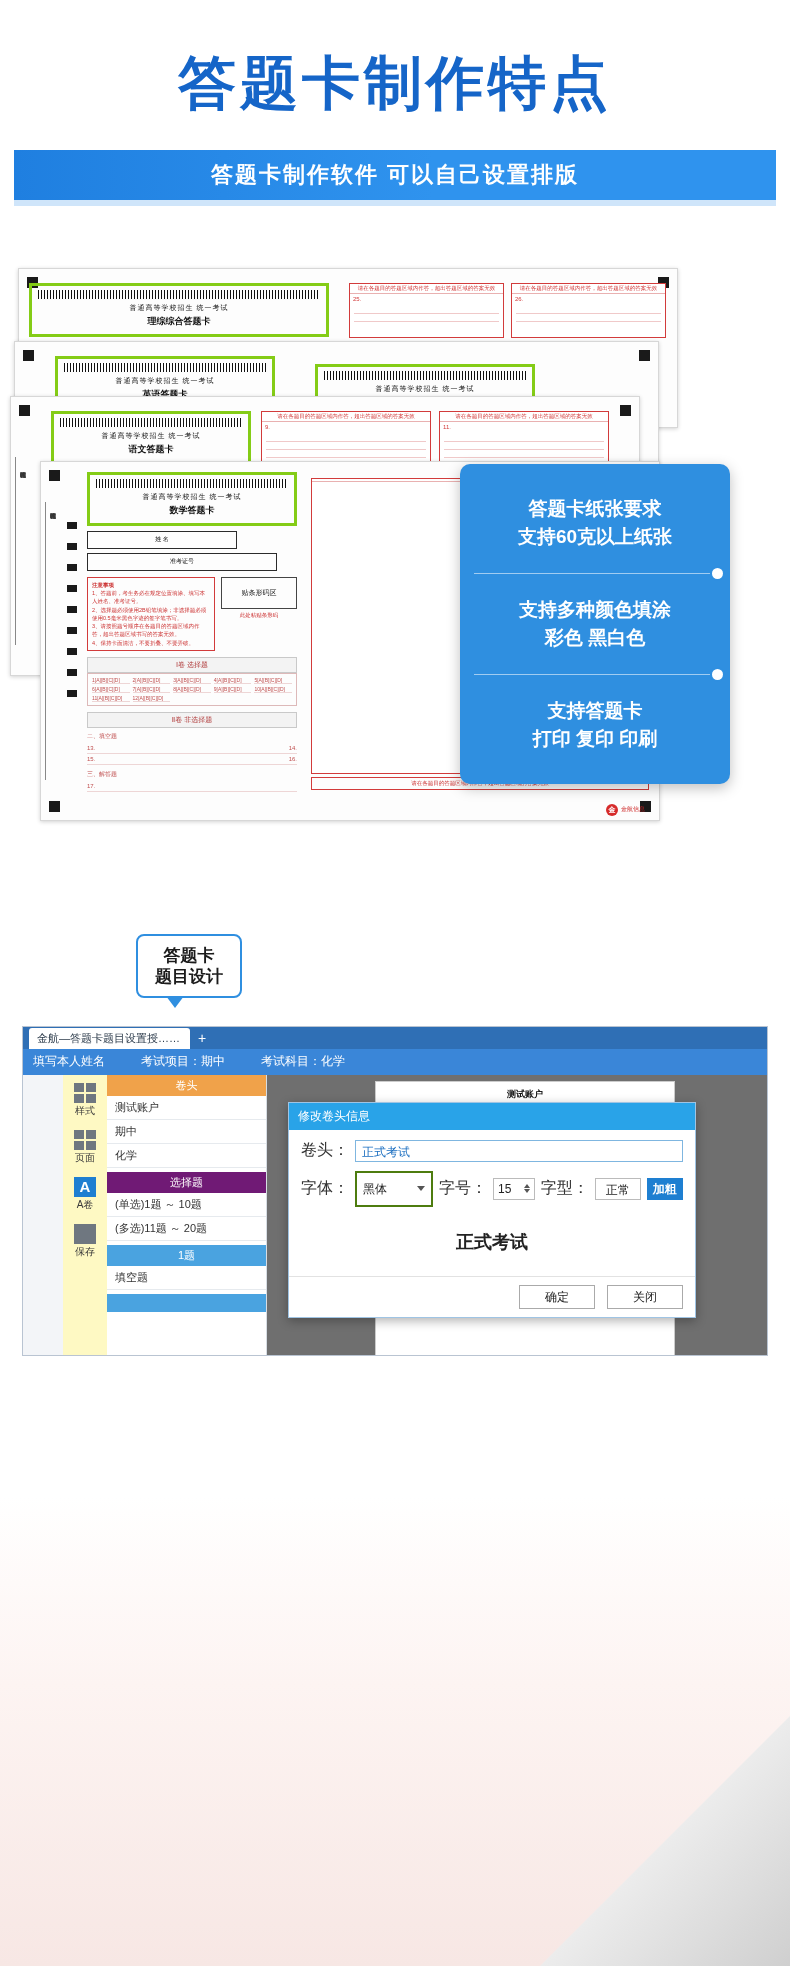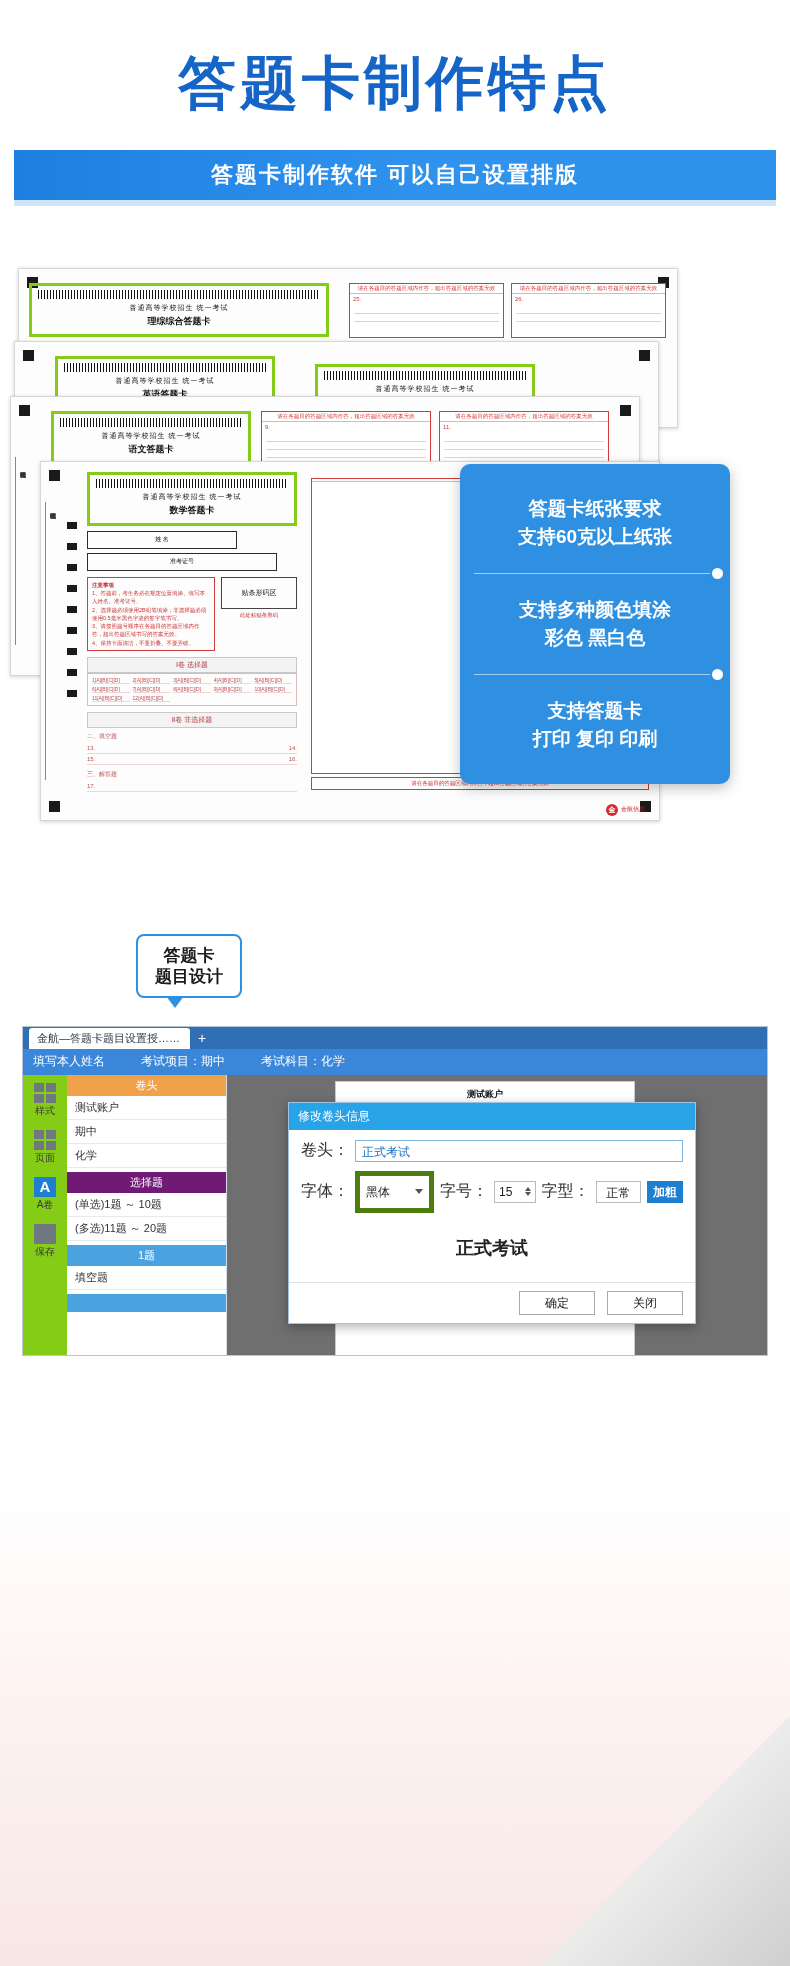--- a/index.html
+++ b/index.html
@@ -275,23 +275,23 @@
     display: flex; align-items: center;
     gap: 36px;
     padding-left: 10px;
     color: #fff; font-size: 12px;
   }
 
   .app-body { display: flex; height: calc(100% - 48px); }
 
   .app-rail {
     width: 44px;
-    background: #84cc16;
+    background: #fef9c3;
     padding-top: 8px;
-    display: flex; flex-direction: column; align-items: center; gap: 12px;
+    display: flex; flex-direction: column; align-items: center; gap: 12px; margin-left: 40px;
   }
   .rail-item { text-align: center; color: #3a3a3a; font-size: 10px; }
   .rail-ico {
     width: 22px; height: 20px; margin: 0 auto 1px auto;
     display: grid; grid-template-columns: 1fr 1fr; grid-gap: 2px;
   }
   .rail-ico i { background: #6f7780; }
   .rail-ico.page i:nth-child(3), .rail-ico.page i:nth-child(4) { background: #6f7780; }
   .rail-ico.letter {
     background: #1e7fd1; color: #fff; font-size: 15px; font-weight: bold;
@@ -357,21 +357,21 @@
   }
   .dlg-body { padding: 10px 12px 6px 12px; }
   .dlg-row { display: flex; align-items: center; gap: 6px; margin-bottom: 9px; }
   .dlg-label { font-size: 16px; color: #333; white-space: nowrap; }
   .dlg-input {
     flex: 1; height: 22px; border: 1px solid #7fb6e0;
     font-size: 12px; color: #1a6ec0; padding: 0 6px; line-height: 22px;
     background: #fff;
   }
   .dlg-select {
-    width: 98px; height: 22px; border: 5px solid #4d7c0f; background: #fff;
+    width: 98px; height: 22px; border: 2px solid #4d7c0f; background: #fff;
     font-size: 12px; color: #222; padding: 16px 6px; line-height: 22px;
     display: flex; align-items: center; justify-content: space-between;
   }
   .caret { border-left: 4px solid transparent; border-right: 4px solid transparent; border-top: 5px solid #555; }
   .dlg-spin {
     width: 52px; height: 22px; border: 1px solid #bbb; background: #fff;
     font-size: 12px; color: #222; padding: 0 4px; line-height: 22px;
     display: flex; align-items: center; justify-content: space-between;
   }
   .spin-arrows { display: flex; flex-direction: column; gap: 1px; }

